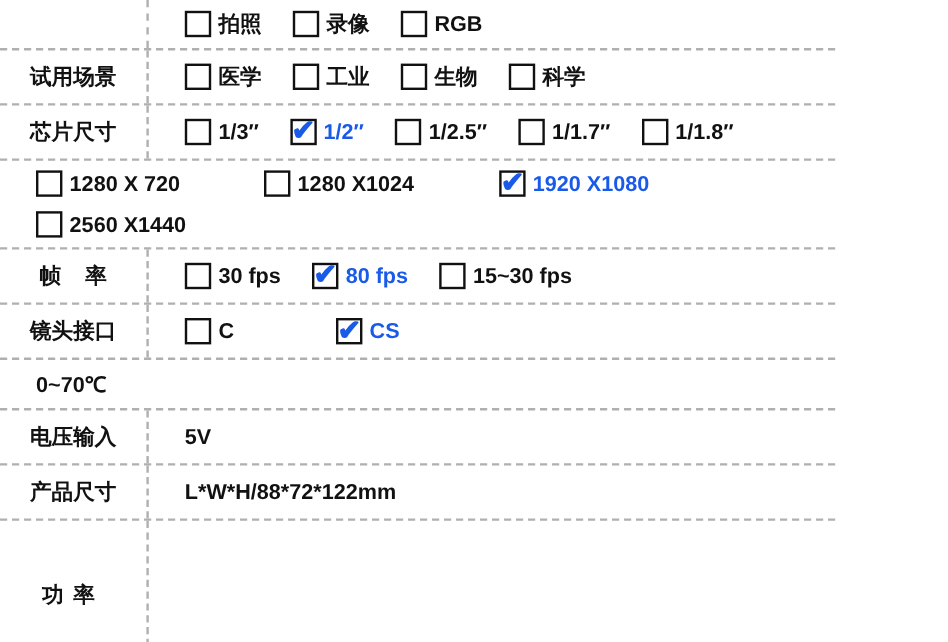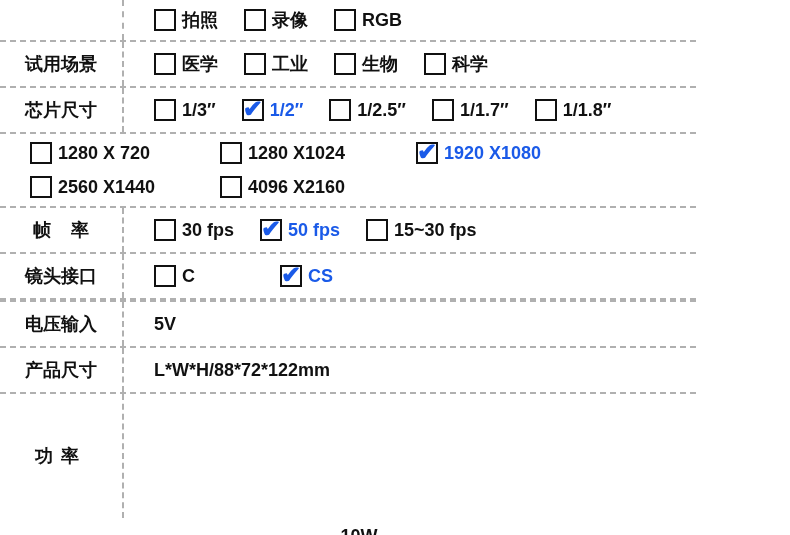--- a/index.html
+++ b/index.html
@@ -151,37 +151,33 @@
         </span>
       <span class="opt checked">
           <span class="cb"></span>
           <span>1920 X1080</span>
         </span>
       <span style="flex-basis:100%;height:0"></span>
       <span class="opt" style="min-width:164px">
           <span class="cb"></span>
           <span>2560 X1440</span>
         </span>
-      <span class="opt">
-          <span class="cb"></span>
-          <span>4096 X2160</span>
-        </span>
     </div>
   </div>
 
   <div class="row frate">
     <div class="label">帧率</div>
     <div class="content">
       <span class="opt">
           <span class="cb"></span>
           <span>30 fps</span>
         </span>
       <span class="opt checked">
           <span class="cb"></span>
-          <span>50 fps</span>
+          <span>80 fps</span>
         </span>
       <span class="opt">
           <span class="cb"></span>
           <span>15~30 fps</span>
         </span>
     </div>
   </div>
 
   <div class="row">
     <div class="label">镜头接口</div>
@@ -191,20 +187,23 @@
           <span>C</span>
         </span>
       <span class="opt checked">
           <span class="cb"></span>
           <span>CS</span>
         </span>
     </div>
   </div>
 
   <div class="row">
+    <div class="content">
+      <span class="val">0~70℃</span>
+    </div>
   </div>
 
   <div class="row">
     <div class="label">电压输入</div>
     <div class="content">
       <span class="val">5V</span>
     </div>
   </div>
 
   <div class="row">

